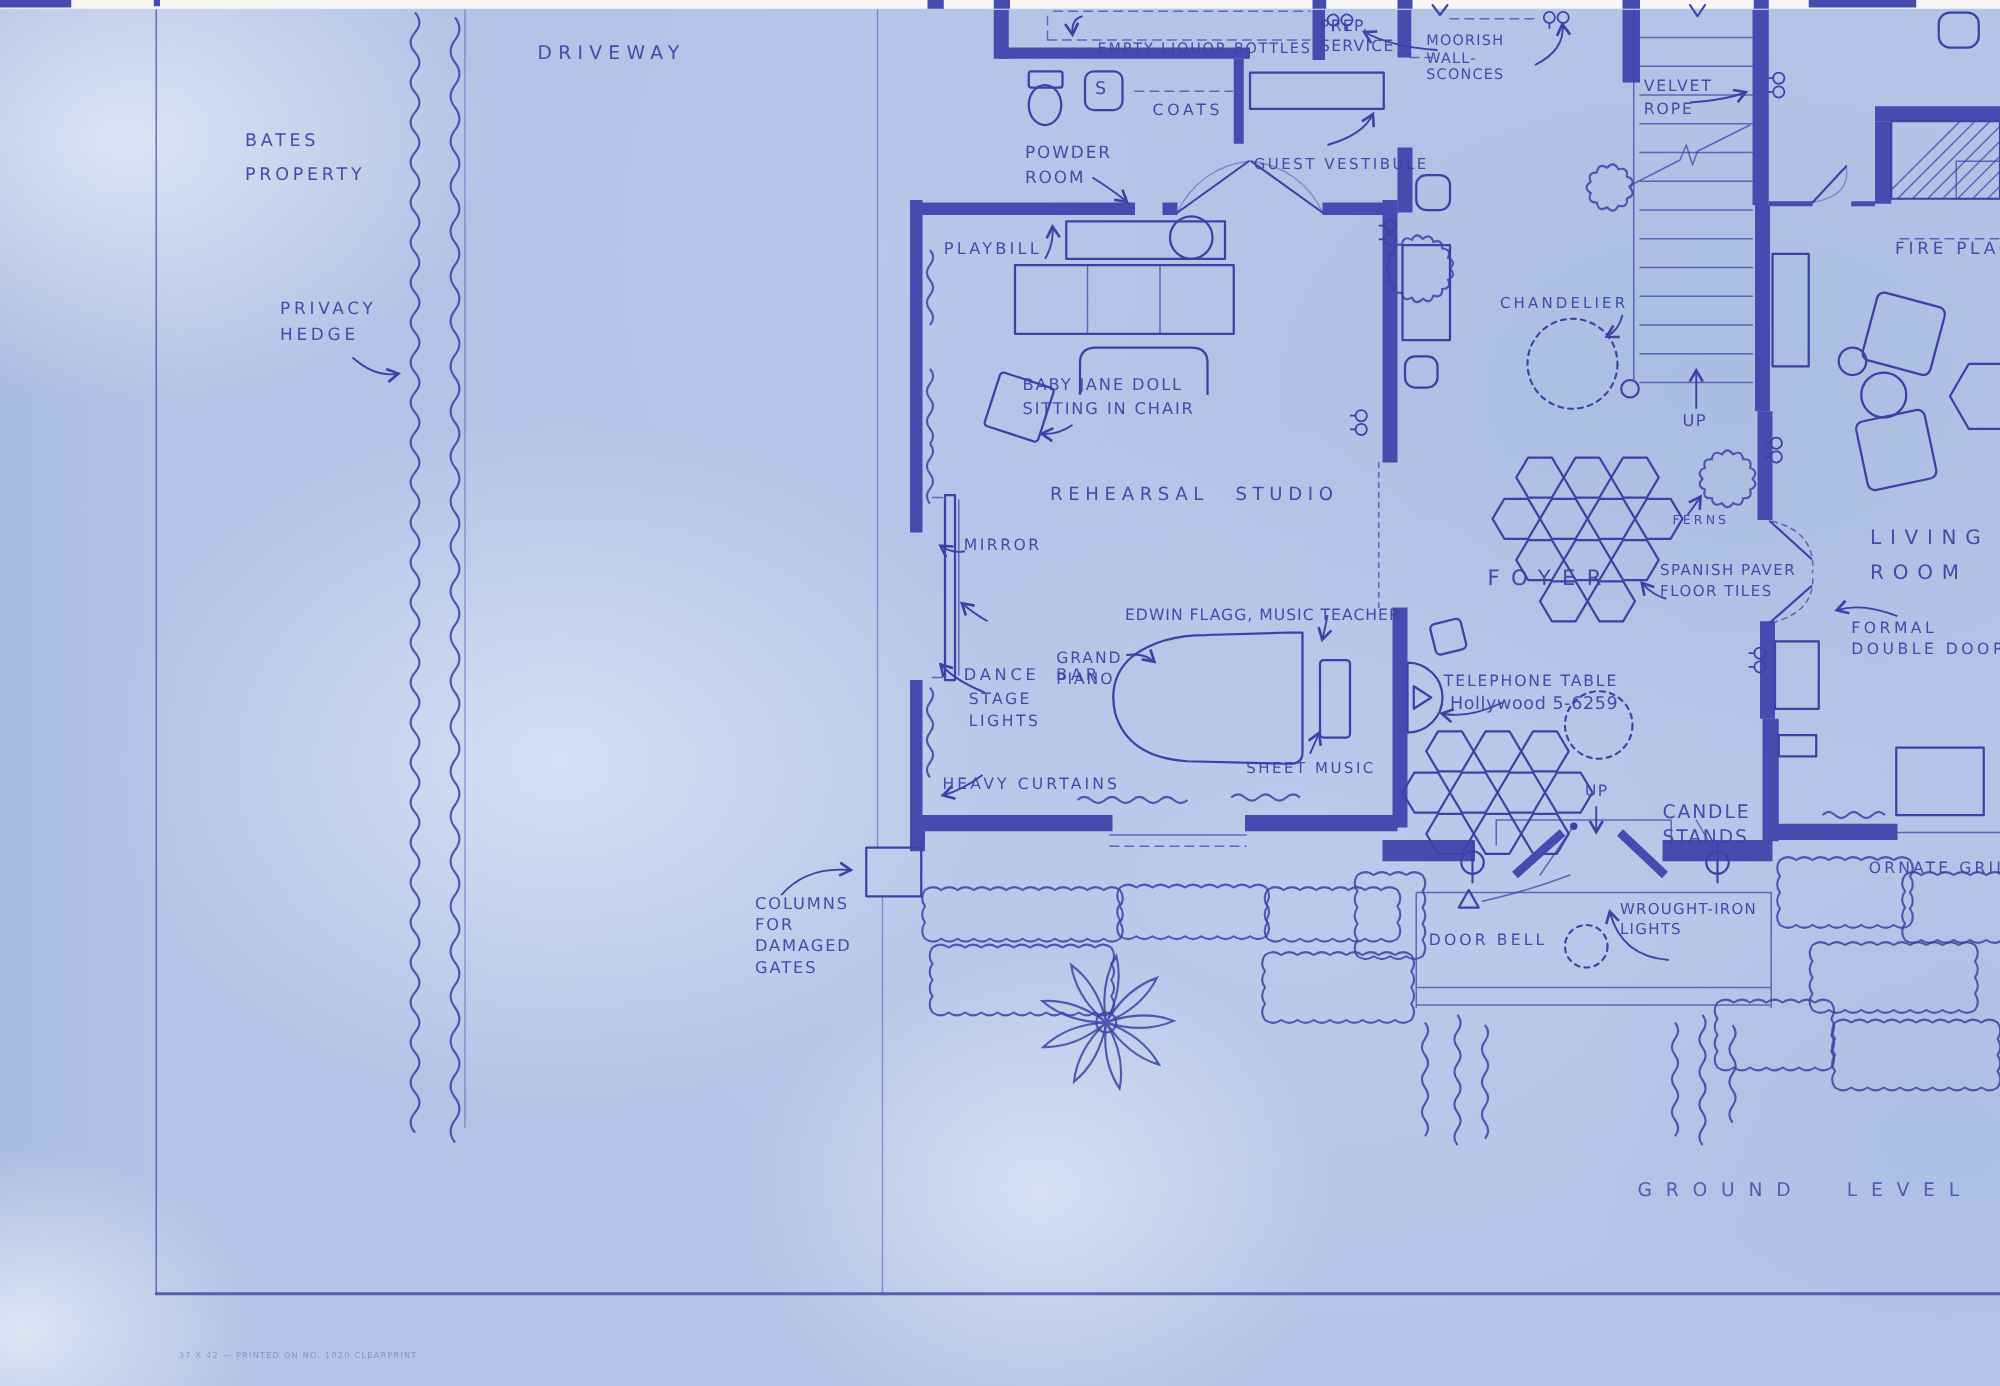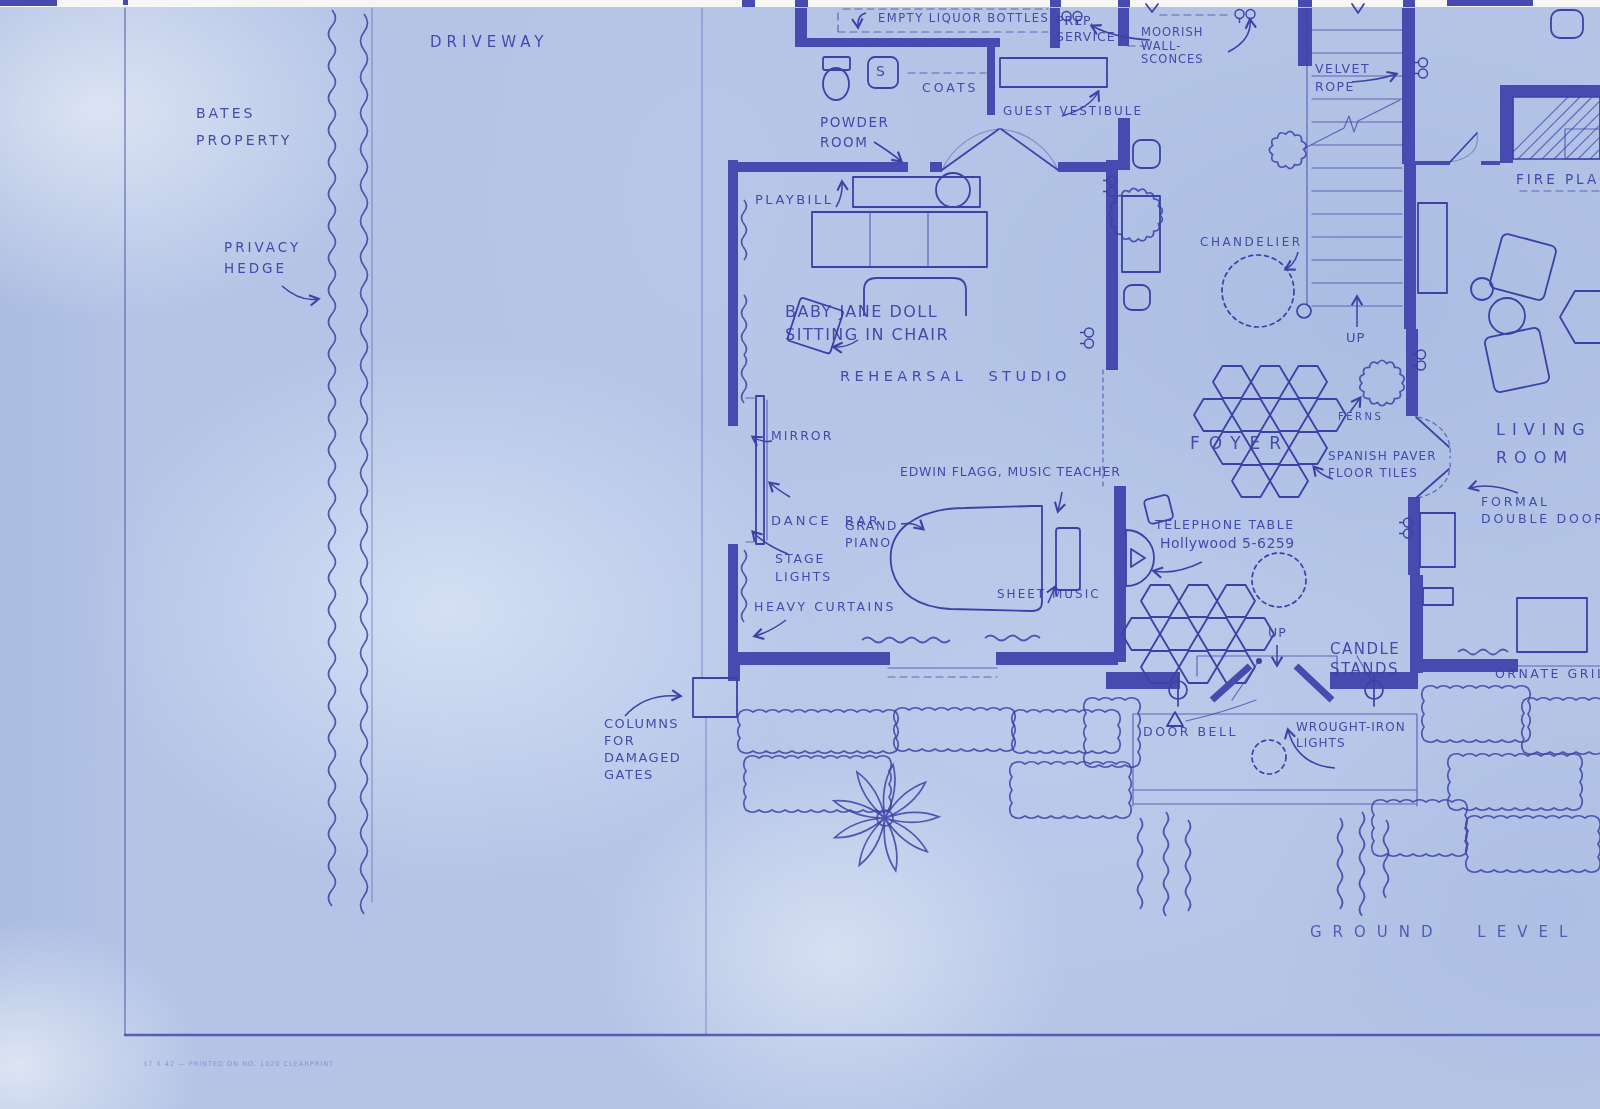--- a/index.html
+++ b/index.html
@@ -28,21 +28,21 @@
   .furn{stroke:var(--ink);stroke-width:1.8;fill:none;stroke-linejoin:round;}
   .veg{stroke:var(--ink);stroke-width:1.7;fill:none;opacity:.85;}
   .arrow{stroke:var(--ink);stroke-width:1.5;fill:none;}
   .gate{stroke:var(--wall);stroke-width:7;}
   .wallthin{stroke:var(--wall);stroke-width:4;}
   .lbl{
     position:absolute;color:var(--ink);white-space:pre-line;line-height:1.35;
     font-size:13px;letter-spacing:2px;opacity:.93;
   }
   .ctr{text-align:left;}
-  .nowrap{white-space:pre;}
+  .nowrap{white-space:pre;margin-top:20px;}
 </style>
 </head>
 <body>
 
 <div id="stage" style="--paper: #b3c4e6; --ink: #3d41a6; --wall: #474aae;">
 
 <svg class="plan" width="1600" height="1109" viewBox="0 0 1600 1109">
   <defs>
     <marker id="ah" markerWidth="9" markerHeight="9" refX="6.5" refY="4.5" orient="auto">
       <path d="M1 1 L7 4.5 L1 8" fill="none" stroke="#3d41a6" stroke-width="1.4"></path>
@@ -327,21 +327,21 @@
 <div class="lbl nowrap" style="left:1003px;top:103px;font-size:12px;letter-spacing:2px">GUEST VESTIBULE</div>
 <div class="lbl" style="left:1141px;top:26px;font-size:11.5px;letter-spacing:1px;line-height:1.18">MOORISH
 WALL-
 SCONCES</div>
 <div class="lbl" style="left:1315px;top:60px;font-size:12.5px;letter-spacing:1.5px;line-height:1.4">VELVET
 ROPE</div>
 <div class="lbl nowrap" style="left:1516px;top:170px;font-size:13.5px;letter-spacing:3px">FIRE PLACE</div>
 <div class="lbl" style="left:755px;top:191px;font-size:13px;letter-spacing:2.5px">PLAYBILL</div>
 <div class="lbl" style="left:1200px;top:234px;font-size:12px;letter-spacing:2.5px">CHANDELIER</div>
 <div class="lbl" style="left:1346px;top:329px;font-size:13px;letter-spacing:1px">UP</div>
-<div class="lbl ctr" style="left:785px;top:300px;width:230px;font-size:16px;letter-spacing:1.5px;line-height:1.45">BABY JANE DOLL
+<div class="lbl ctr" style="left:818px;top:300px;width:230px;font-size:13px;letter-spacing:1.5px;line-height:1.45">BABY JANE DOLL
 SITTING IN CHAIR</div>
 <div class="lbl nowrap" style="left:840px;top:367px;font-size:14.5px;letter-spacing:4.5px;word-spacing:12px">REHEARSAL STUDIO</div>
 <div class="lbl" style="left:771px;top:428px;font-size:12.5px;letter-spacing:2px">MIRROR</div>
 <div class="lbl nowrap" style="left:771px;top:512px;font-size:13px;letter-spacing:3px;word-spacing:6px">DANCE BAR</div>
 <div class="lbl" style="left:775px;top:550px;font-size:12.5px;letter-spacing:2px;line-height:1.45">STAGE
 LIGHTS</div>
 <div class="lbl nowrap" style="left:900px;top:464px;font-size:12.5px;letter-spacing:0.8px">EDWIN FLAGG, MUSIC TEACHER</div>
 <div class="lbl ctr" style="left:845px;top:518px;width:62px;font-size:12.5px;letter-spacing:1.5px;line-height:1.35">GRAND
 PIANO</div>
 <div class="lbl nowrap" style="left:997px;top:586px;font-size:12px;letter-spacing:2px">SHEET MUSIC</div>

